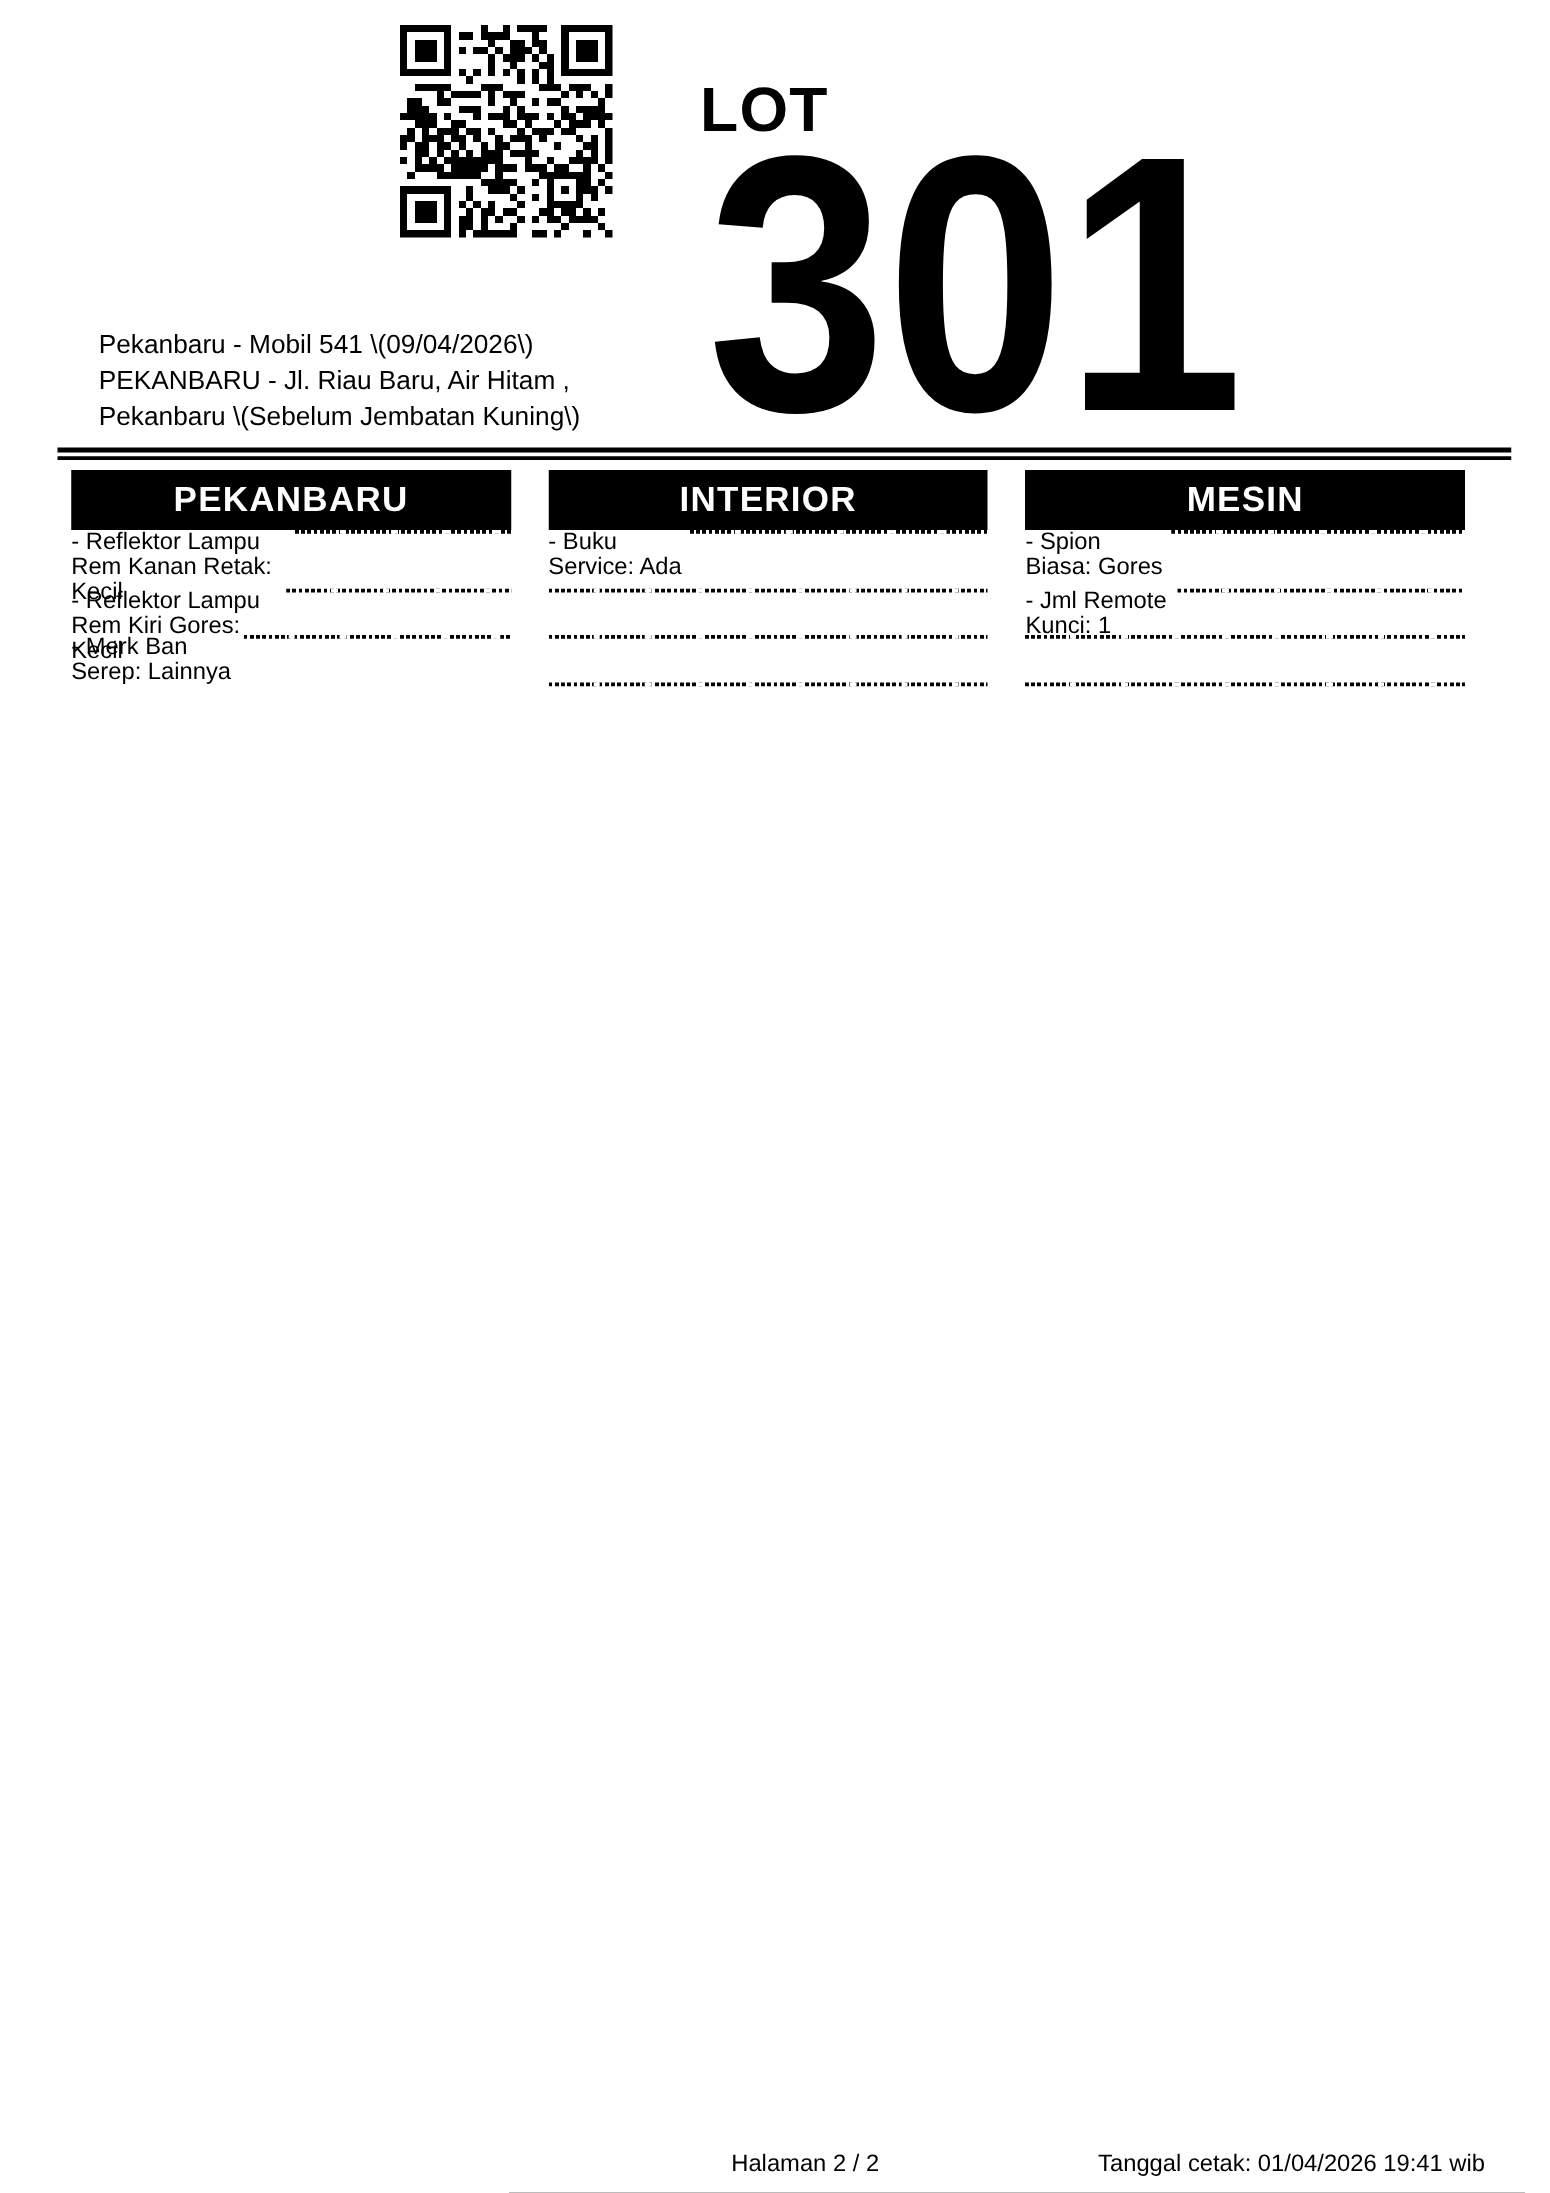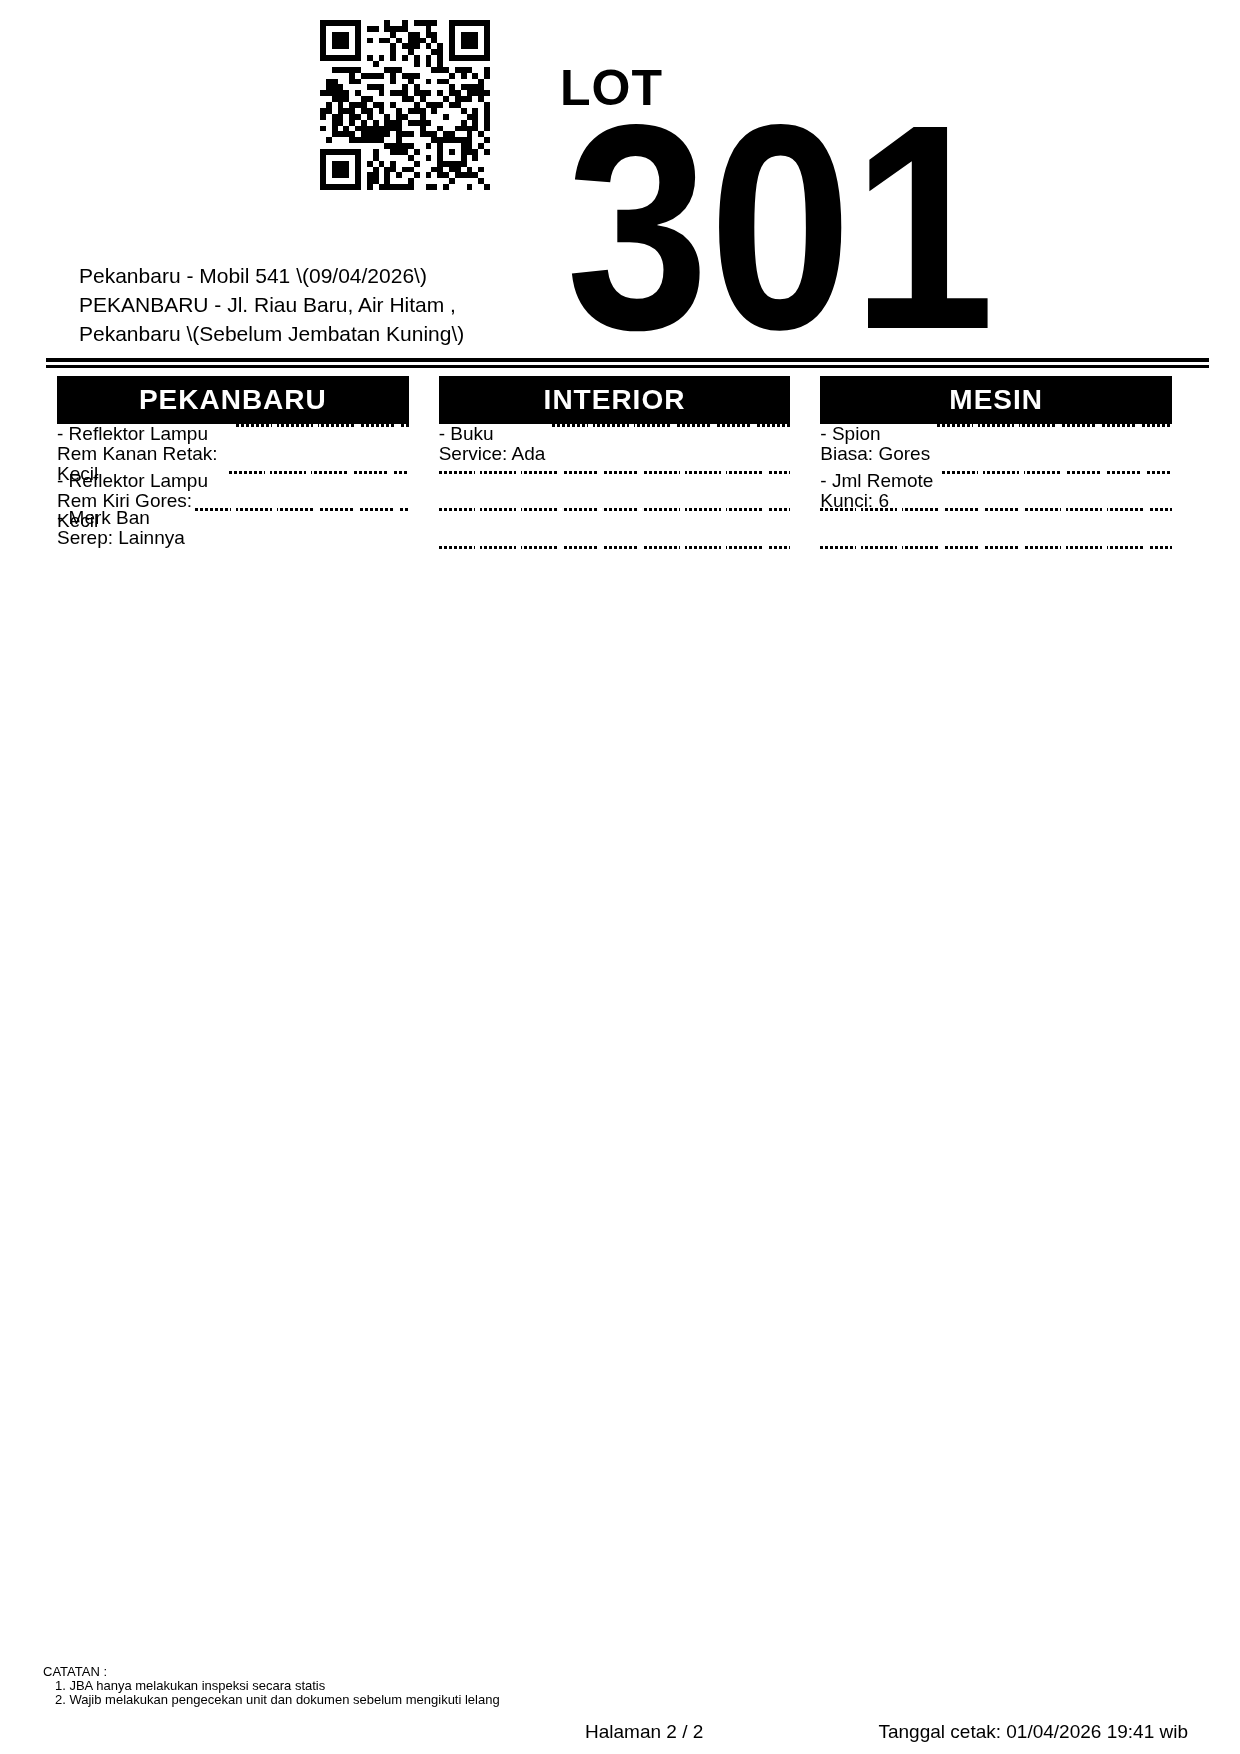--- a/index.html
+++ b/index.html
@@ -576,40 +576,33 @@
       <div class="col">
         <div class="col-header">
           <span>MESIN</span>
         </div>
         <div class="rows">
           <div class="row">
             <div class="item-text">- Spion Biasa: Gores</div>
             <div class="rule"></div>
           </div>
           <div class="row">
-            <div class="item-text">- Jml Remote Kunci: 6</div>
+            <div class="item-text">- Jml Remote Kunci: 1</div>
             <div class="rule"></div>
           </div>
           <div class="row">
             <div class="item-text"></div>
             <div class="rule"></div>
           </div>
           <div class="row">
             <div class="item-text"></div>
             <div class="rule"></div>
           </div>
         </div>
       </div>
     </div>
 
-  <div class="catatan">
-    <div>CATATAN :</div>
-    <div class="notes">
-      <div>1. JBA hanya melakukan inspeksi secara statis</div>
-      <div>2. Wajib melakukan pengecekan unit dan dokumen sebelum mengikuti lelang</div>
-    </div>
-  </div>
 
   <div class="page-info">Halaman 2 / 2</div>
 
   <div class="print-date">Tanggal cetak: 01/04/2026 19:41 wib</div>
 
 </div>
 
 </body></html>

